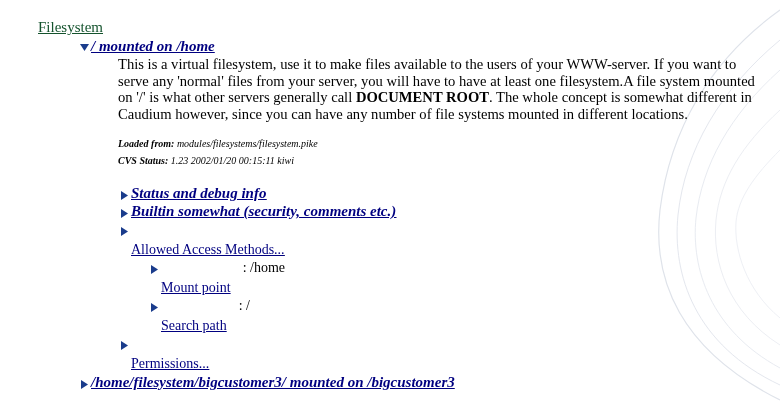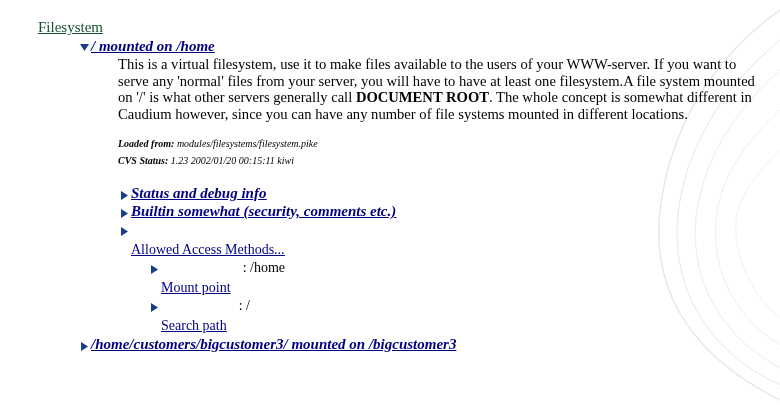--- a/index.html
+++ b/index.html
@@ -200,25 +200,33 @@
     <div class="row indent-3 subrow">
       <span class="tri">
         <svg width="7" height="9" viewBox="0 0 7 9">
             <polygon points="0,0 7,4.5 0,9" fill="#1a3c8c"></polygon>
           </svg>
       </span>
       <span class="node-label">Search path</span>
       <span class="val">: /</span>
     </div>
 
+    <div class="row indent-2 subrow">
+      <span class="tri">
+        <svg width="7" height="9" viewBox="0 0 7 9">
+            <polygon points="0,0 7,4.5 0,9" fill="#1a3c8c"></polygon>
+          </svg>
+      </span>
+      <span class="node-label">Permissions...</span>
+    </div>
 
   </div>
 
   <div class="row indent-1 last-row">
     <span class="tri">
       <svg width="7" height="9" viewBox="0 0 7 9">
           <polygon points="0,0 7,4.5 0,9" fill="#1a3c8c"></polygon>
         </svg>
     </span>
-    <span class="node-label">/home/customers/bigcustomer3/ mounted on /bigcustomer3</span>
+    <span class="node-label">/home/filesystem/bigcustomer3/ mounted on /bigcustomer3</span>
   </div>
 
 </div>
 
 </body></html>

